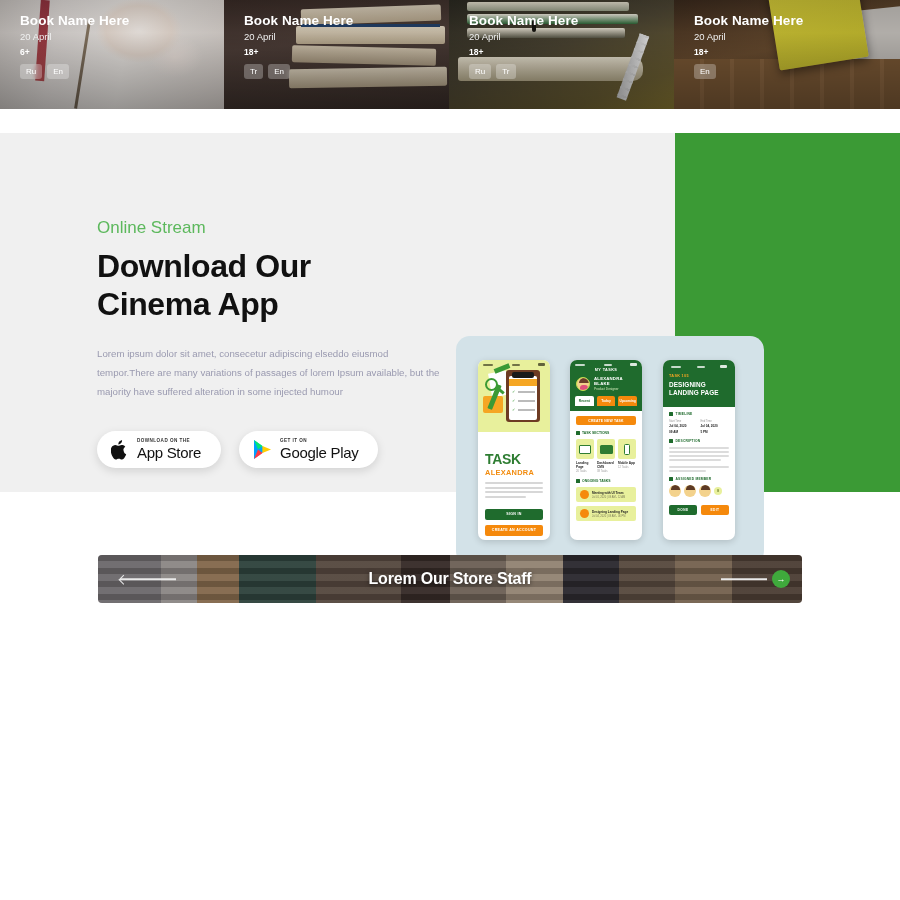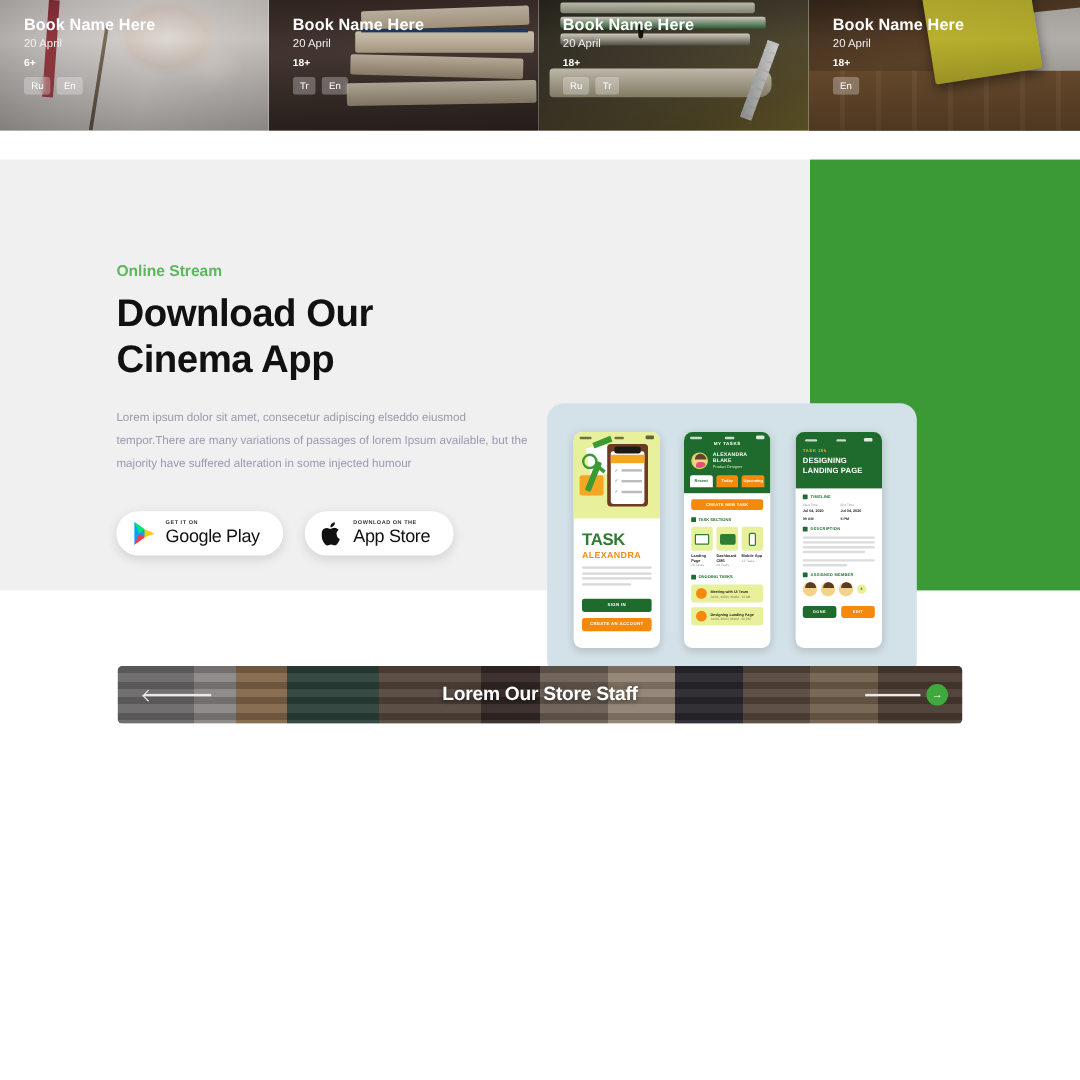--- a/index.html
+++ b/index.html
@@ -76,21 +76,21 @@
     background: rgba(255,255,255,.28); color: #fff; font-size: 8px;
     padding: 3px 6px; border-radius: 3px; min-width: 18px; text-align: center;
     backdrop-filter: blur(2px);
   }
 
   
   .app-section { position: relative; width: 900px; height: 359px; background: #f0f0f0; }
   .green-block { position: absolute; left: 675px; top: 0; width: 225px; height: 359px; background: #3b9a35; }
 
   .app-left { position: absolute; left: 97px; top: 85px; width: 345px; }
-  .eyebrow { color: #5cb85c; font-size: 13px; font-weight: 700; }
+  .eyebrow { color: #5cb85c; font-size: 17px; font-weight: 400; }
   .app-head { color: #111; font-size: 32px; font-weight: 800; line-height: 1.18; margin-top: 10px; letter-spacing: -0.4px; }
   .app-desc { color: #9a9ab0; font-size: 9.7px; line-height: 2.0; margin-top: 20px; }
 
   .store-btns { display: flex; gap: 18px; margin-top: 29px; }
   .store-btn {
     display: flex; align-items: center; gap: 8px;
     background: #fff; border-radius: 40px; padding: 8px 20px 8px 14px;
     box-shadow: 0 3px 10px rgba(0,0,0,.13);
   }
   .sb-text { line-height: 1.05; }
@@ -122,21 +122,21 @@
   .p1 .clip-top { position:absolute; left:34px; top:12px; width:22px; height:6px; background:#1a1a1a; border-radius:2px; }
   .p1 .orangebar { position:absolute; left:31px; top:19px; width:28px; height:7px; background:#f5a623; }
   .p1 .line { position:absolute; left:40px; width:17px; height:2px; background:#bbb; }
   .p1 .chk { position:absolute; left:34px; width:4px; height:4px; color:#3b9a35; font-size:4px; line-height:4px; }
   .p1 .mag { position:absolute; left:7px; top:18px; width:13px; height:13px; border:2.2px solid #3b9a35; border-radius:50%; }
   .p1 .mag-h { position:absolute; left:18px; top:29px; width:9px; height:2.5px; background:#3b9a35; transform:rotate(40deg); }
   .p1 .folder { position:absolute; left:5px; top:36px; width:20px; height:17px; background:#f5a623; border-radius:2px; }
   .p1 .pencil { position:absolute; left:14px; top:24px; width:5px; height:26px; background:#3b9a35; transform:rotate(22deg); border-radius:1px; }
   .p1 .paper { position:absolute; left:12px; top:12px; width:18px; height:24px; background:#fff; transform:rotate(-10deg); }
   .p1 .ribbon { position:absolute; left:16px; top:6px; width:16px; height:5px; background:#3b9a35; transform:rotate(-22deg); }
-  .p1 .body { padding: 9px 7px 0; }
+  .p1 .body { padding: 19px 7px 0; }
   .p1 .t-task { font-size: 14px; font-weight: 800; color: #2e7d32; letter-spacing: -.3px; }
   .p1 .t-mgmt { font-size: 7.4px; font-weight: 800; color: #f28c0f; letter-spacing: .3px; margin-top:1px; }
   .p1 .t-desc { margin-top: 5px; }
   .p1 .t-desc i { display:block; height:2px; background:#d7d7d7; margin-bottom:2.5px; border-radius:1px; }
   .p1 .btn { margin: 0 7px; height: 11px; border-radius: 2px; color:#fff; font-size:3.6px;
              display:flex; align-items:center; justify-content:center; font-weight:700; letter-spacing:.3px; }
   .p1 .btn.green { background:#1f6b2d; margin-top: 11px; }
   .p1 .btn.orange { background:#f5890c; margin-top: 5px; }
 
   
@@ -306,43 +306,43 @@
     <div class="app-left">
       <div class="eyebrow">Online Stream</div>
       <div class="app-head">
         <span>Download Our</span><br>
         <span>Cinema App</span>
       </div>
       <div class="app-desc">Lorem ipsum dolor sit amet, consecetur adipiscing elseddo eiusmod tempor.There are many variations of passages of lorem Ipsum available, but the majority have suffered alteration in some injected humour</div>
 
       <div class="store-btns">
         <div class="store-btn">
+          <svg width="18" height="21" viewBox="0 0 18 21">
+            <path d="M12.3 11.2c0-2.3 1.9-3.4 2-3.5-1.1-1.6-2.8-1.8-3.4-1.8-1.4-.15-2.8.85-3.5.85-.7 0-1.85-.83-3.05-.81-1.55.02-3 .9-3.8 2.3C-1.1 11.1.2 15.6 1.8 18c.8 1.2 1.75 2.55 3 2.5 1.2-.05 1.65-.78 3.1-.78 1.45 0 1.85.78 3.1.75 1.28-.02 2.1-1.22 2.88-2.43.9-1.4 1.27-2.75 1.3-2.82-.03-.02-2.5-.96-2.5-3.8z" fill="#111"></path>
+            <path d="M10.1 4.1c.64-.78 1.07-1.86.95-2.95-.92.04-2.04.61-2.7 1.39-.59.69-1.11 1.8-.97 2.86 1.03.08 2.08-.52 2.72-1.3z" fill="#111"></path>
+          </svg>
+          <div class="sb-text">
+            <div class="sb-small">DOWNLOAD ON THE</div>
+            <div class="sb-big">App Store</div>
+          </div>
+        </div>
+
+        <div class="store-btn">
           <svg width="19" height="21" viewBox="0 0 19 21">
             <path d="M1 1 L13 10.5 L1 20 Z" fill="#00a0ff"></path>
             <path d="M1 1 L13 10.5 L9.4 7 Z" fill="#00e676"></path>
             <path d="M1 20 L13 10.5 L9.4 14 Z" fill="#ff3a44"></path>
             <path d="M13 10.5 L18 10.5 L13 10.5 Z" fill="#ffce00"></path>
             <path d="M9.4 7 L18 10.5 L9.4 14 Z" fill="#ffce00"></path>
             <path d="M1 1 L9.4 7 L5 10.5 Z" fill="#00e676"></path>
             <path d="M1 20 L9.4 14 L5 10.5 Z" fill="#ff3a44"></path>
           </svg>
           <div class="sb-text">
             <div class="sb-small">GET IT ON</div>
             <div class="sb-big">Google Play</div>
-          </div>
-        </div>
-
-        <div class="store-btn">
-          <svg width="18" height="21" viewBox="0 0 18 21">
-            <path d="M12.3 11.2c0-2.3 1.9-3.4 2-3.5-1.1-1.6-2.8-1.8-3.4-1.8-1.4-.15-2.8.85-3.5.85-.7 0-1.85-.83-3.05-.81-1.55.02-3 .9-3.8 2.3C-1.1 11.1.2 15.6 1.8 18c.8 1.2 1.75 2.55 3 2.5 1.2-.05 1.65-.78 3.1-.78 1.45 0 1.85.78 3.1.75 1.28-.02 2.1-1.22 2.88-2.43.9-1.4 1.27-2.75 1.3-2.82-.03-.02-2.5-.96-2.5-3.8z" fill="#111"></path>
-            <path d="M10.1 4.1c.64-.78 1.07-1.86.95-2.95-.92.04-2.04.61-2.7 1.39-.59.69-1.11 1.8-.97 2.86 1.03.08 2.08-.52 2.72-1.3z" fill="#111"></path>
-          </svg>
-          <div class="sb-text">
-            <div class="sb-small">DOWNLOAD ON THE</div>
-            <div class="sb-big">App Store</div>
           </div>
         </div>
       </div>
     </div>
 
     <div class="phones-panel">
 
       <div class="phone p1">
         <div class="hero">
           <div class="statusbar" style="color:#4a4a2a;">

